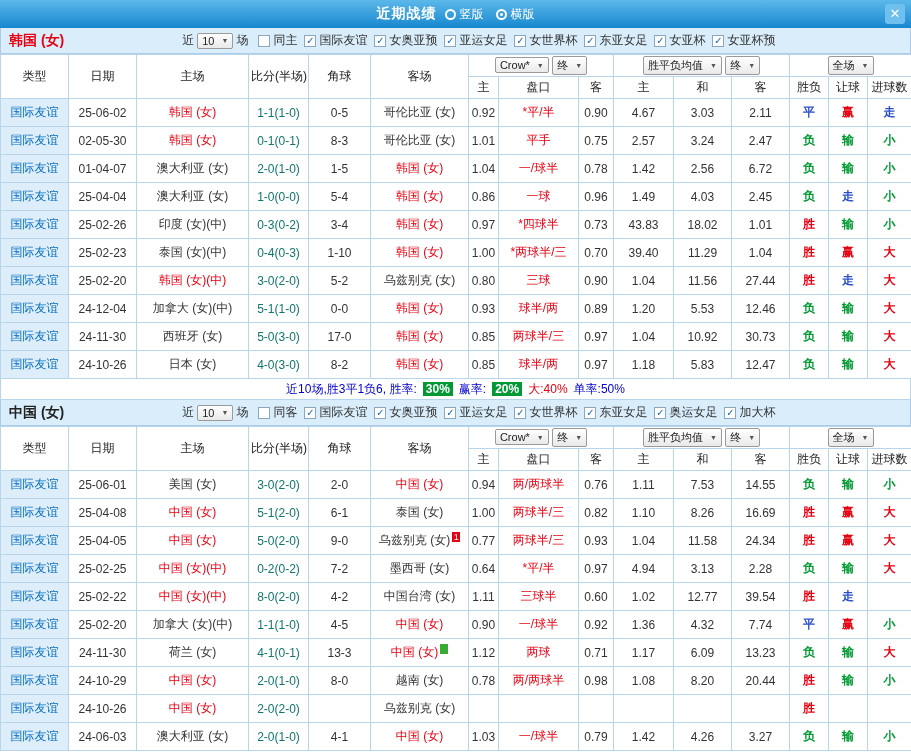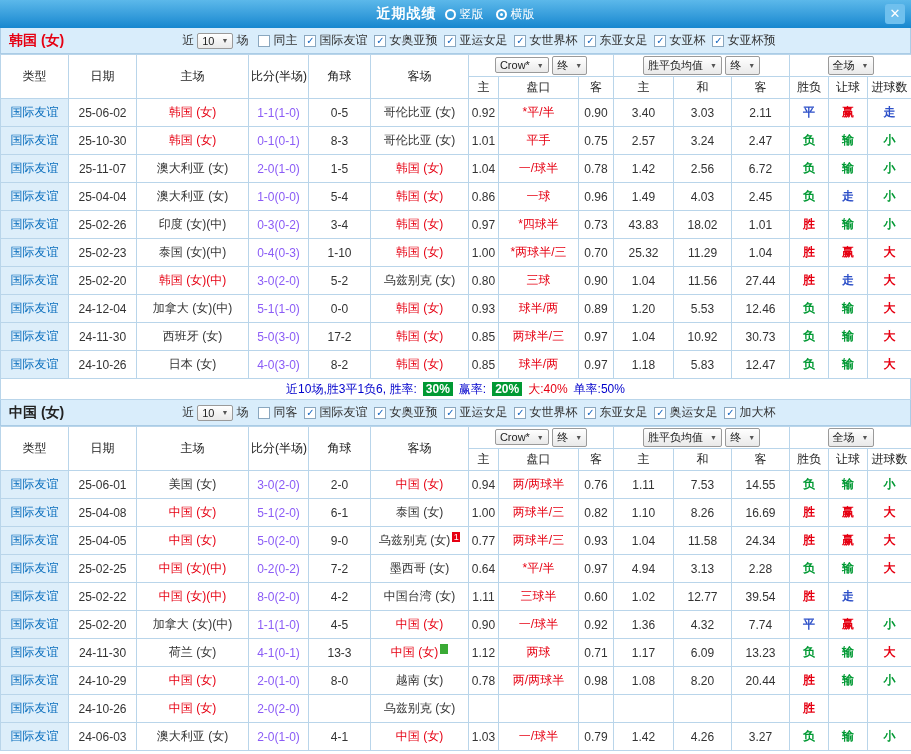--- a/index.html
+++ b/index.html
@@ -37,21 +37,21 @@
   .select .arr { font-size:7px; color:#555; }
 
   
   table { border-collapse:collapse; width:911px; table-layout:fixed; }
   th,td { border:1px solid #b9d5ea; text-align:center; padding:0 2px;
     overflow:hidden; white-space:nowrap; }
   thead th { height:22px; font-weight:normal; background:#fff; color:#222; }
   thead .selcell { }
   tbody td { height:28px; }
   td.type { background:#ddeefa; color:#0a6ebd; cursor:pointer; }
-  td.score { color:#8b5cf6; }
+  td.score { color:#0f766e; }
   td.handicap { color:#e60012; }
   td.res { font-weight:bold; }
   .team-hl { color:#e60012; }
   .tbadge { display:inline-block; font-size:9px; line-height:10px; min-width:8px; height:10px;
     padding:0 1px; margin-left:2px; vertical-align:top; color:#fff; }
 
   
   .summary { height:21px; display:flex; align-items:center; justify-content:center; gap:6px;
     border:1px solid #b9d5ea; border-top:none; }
   .sum-blue { color:#0000cc; }
@@ -191,47 +191,47 @@
         <tr>
           <td class="type">国际友谊</td>
           <td class="date">25-06-02</td>
           <td class="team"><span class="team-hl">韩国 (女)</span></td>
           <td class="score">1-1(1-0)</td>
           <td class="corner">0-5</td>
           <td class="team"><span>哥伦比亚 (女)</span></td>
           <td class="odds">0.92</td>
           <td class="handicap">*平/半</td>
           <td class="odds">0.90</td>
-          <td class="odds">3.40</td>
+          <td class="odds">4.67</td>
           <td class="odds">3.03</td>
           <td class="odds">2.11</td>
           <td class="res" style="color: rgb(45, 80, 200);">平</td>
           <td class="res" style="color: rgb(230, 0, 18);">赢</td>
           <td class="res" style="color: rgb(45, 80, 200);">走</td>
         </tr>
         <tr>
           <td class="type">国际友谊</td>
-          <td class="date">25-10-30</td>
+          <td class="date">02-05-30</td>
           <td class="team"><span class="team-hl">韩国 (女)</span></td>
           <td class="score">0-1(0-1)</td>
           <td class="corner">8-3</td>
           <td class="team"><span>哥伦比亚 (女)</span></td>
           <td class="odds">1.01</td>
           <td class="handicap">平手</td>
           <td class="odds">0.75</td>
           <td class="odds">2.57</td>
           <td class="odds">3.24</td>
           <td class="odds">2.47</td>
           <td class="res" style="color: rgb(0, 153, 51);">负</td>
           <td class="res" style="color: rgb(0, 153, 51);">输</td>
           <td class="res" style="color: rgb(0, 153, 51);">小</td>
         </tr>
         <tr>
           <td class="type">国际友谊</td>
-          <td class="date">25-11-07</td>
+          <td class="date">01-04-07</td>
           <td class="team"><span>澳大利亚 (女)</span></td>
           <td class="score">2-0(1-0)</td>
           <td class="corner">1-5</td>
           <td class="team"><span class="team-hl">韩国 (女)</span></td>
           <td class="odds">1.04</td>
           <td class="handicap">一/球半</td>
           <td class="odds">0.78</td>
           <td class="odds">1.42</td>
           <td class="odds">2.56</td>
           <td class="odds">6.72</td>
@@ -276,21 +276,21 @@
         <tr>
           <td class="type">国际友谊</td>
           <td class="date">25-02-23</td>
           <td class="team"><span>泰国 (女)(中)</span></td>
           <td class="score">0-4(0-3)</td>
           <td class="corner">1-10</td>
           <td class="team"><span class="team-hl">韩国 (女)</span></td>
           <td class="odds">1.00</td>
           <td class="handicap">*两球半/三</td>
           <td class="odds">0.70</td>
-          <td class="odds">25.32</td>
+          <td class="odds">39.40</td>
           <td class="odds">11.29</td>
           <td class="odds">1.04</td>
           <td class="res" style="color: rgb(230, 0, 18);">胜</td>
           <td class="res" style="color: rgb(230, 0, 18);">赢</td>
           <td class="res" style="color: rgb(230, 0, 18);">大</td>
         </tr>
         <tr>
           <td class="type">国际友谊</td>
           <td class="date">25-02-20</td>
           <td class="team"><span class="team-hl">韩国 (女)(中)</span></td>
@@ -322,21 +322,21 @@
           <td class="odds">12.46</td>
           <td class="res" style="color: rgb(0, 153, 51);">负</td>
           <td class="res" style="color: rgb(0, 153, 51);">输</td>
           <td class="res" style="color: rgb(230, 0, 18);">大</td>
         </tr>
         <tr>
           <td class="type">国际友谊</td>
           <td class="date">24-11-30</td>
           <td class="team"><span>西班牙 (女)</span></td>
           <td class="score">5-0(3-0)</td>
-          <td class="corner">17-2</td>
+          <td class="corner">17-0</td>
           <td class="team"><span class="team-hl">韩国 (女)</span></td>
           <td class="odds">0.85</td>
           <td class="handicap">两球半/三</td>
           <td class="odds">0.97</td>
           <td class="odds">1.04</td>
           <td class="odds">10.92</td>
           <td class="odds">30.73</td>
           <td class="res" style="color: rgb(0, 153, 51);">负</td>
           <td class="res" style="color: rgb(0, 153, 51);">输</td>
           <td class="res" style="color: rgb(230, 0, 18);">大</td>

